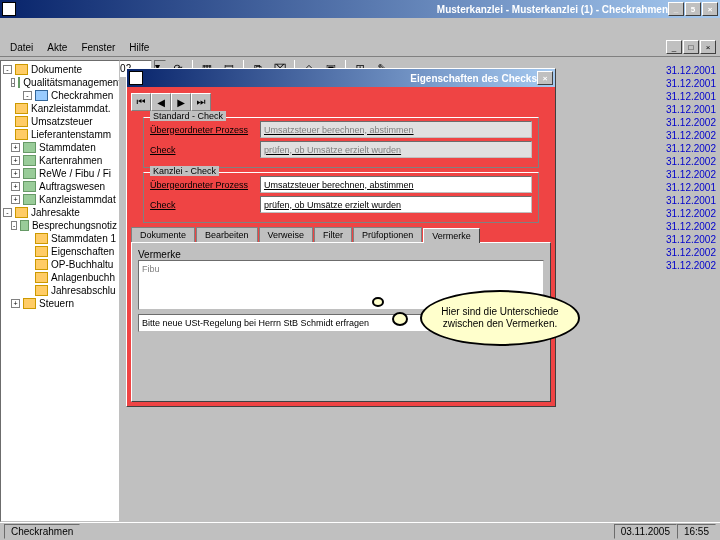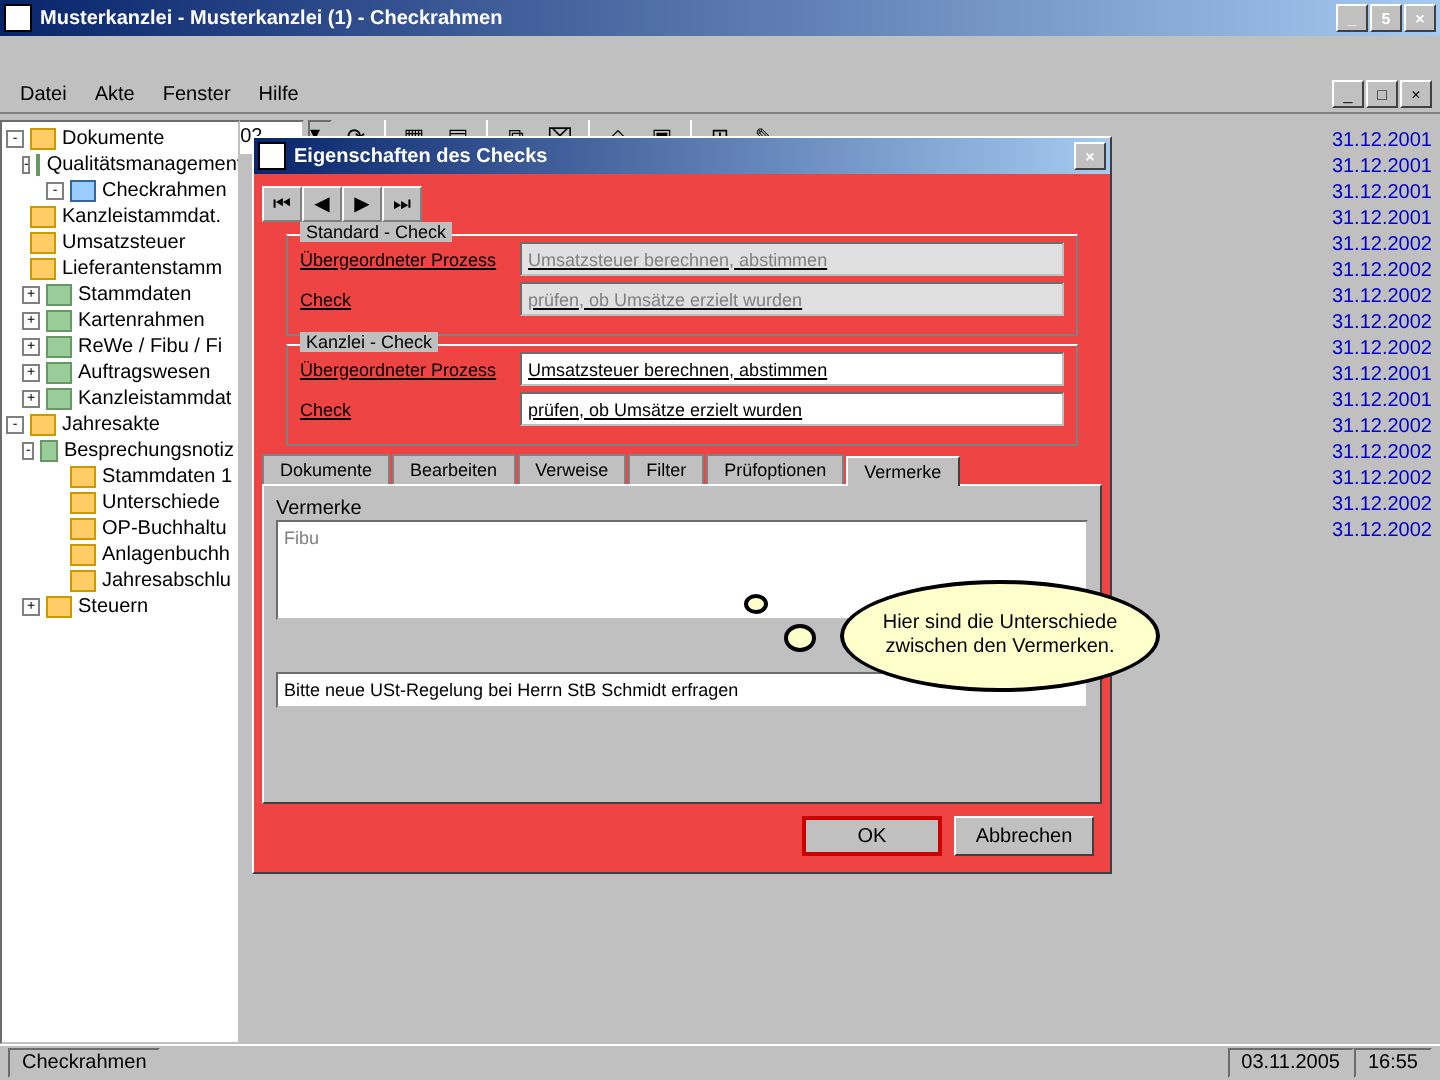--- a/index.html
+++ b/index.html
@@ -1,18 +1,18 @@
 <!DOCTYPE html>
 <html><head>
 <meta charset="utf-8">
 <style>
 * { margin: 0; padding: 0; box-sizing: border-box; font-family: Tahoma, sans-serif; font-size: 10px; }
 body { width: 720px; height: 540px; background: #c0c0c0; overflow: hidden; position: relative; }
 
-.titlebar { background: linear-gradient(to right, #08246b, #a6caf0); color: #fff; height: 18px; display: flex; align-items: center; padding: 0 2px; font-weight: bold; }
+.titlebar { background: linear-gradient(to right, #08246b, #a6caf0); color: #fff; height: 18px; display: flex; align-items: center; padding: 0 2px; font-weight: bold; text-align: right; }
 .titlebar .icon { width: 14px; height: 14px; background: #fff; margin-right: 4px; border: 1px solid #000; }
 .titlebar .txt { flex: 1; }
 .win-btns { display: flex; gap: 1px; }
 .win-btn { width: 16px; height: 14px; background: #c0c0c0; border: 1px solid #fff; border-right-color: #404040; border-bottom-color: #404040; display: flex; align-items: center; justify-content: center; font-size: 8px; cursor: pointer; }
 
 .menubar { background: #c0c0c0; height: 18px; display: flex; align-items: center; padding: 0 4px; gap: 2px; margin-top: 20px; }
 .menu-item { padding: 2px 6px; cursor: pointer; }
 
 .toolbar { background: #c0c0c0; height: 24px; display: flex; align-items: center; padding: 2px 4px; gap: 2px; border-top: 1px solid #808080; }
 .tb-btn { width: 20px; height: 20px; background: #c0c0c0; border: 1px solid #c0c0c0; display: flex; align-items: center; justify-content: center; cursor: pointer; font-size: 11px; }
@@ -45,21 +45,21 @@
 .field-label { width: 110px; font-size: 9px; }
 .field-input { flex: 1; height: 17px; border: 1px inset #c0c0c0; background: #fff; padding: 0 3px; font-size: 9px; }
 .field-input.disabled { background: #e0e0e0; color: #808080; }
 
 .tabs { display: flex; margin-top: 4px; }
 .tab { padding: 2px 8px; background: #c0c0c0; border: 1px solid #808080; border-bottom: none; margin-right: 1px; cursor: pointer; font-size: 9px; position: relative; }
 .tab.active { background: #c0c0c0; border-color: #fff #404040 #c0c0c0 #fff; z-index: 2; top: 1px; }
 .tab-panel { border: 1px solid #fff; border-right-color: #404040; border-bottom-color: #404040; padding: 6px; height: 160px; background: #c0c0c0; }
 .tab-content { font-size: 9px; }
 .vermerk-box { width: 100%; height: 50px; border: 1px inset #c0c0c0; background: #fff; padding: 3px; color: #808080; font-size: 9px; }
-.vermerk-text { width: 100%; height: 18px; border: 1px inset #c0c0c0; background: #fff; padding: 2px 3px; font-size: 9px; margin-top: 26px; }
+.vermerk-text { width: 100%; height: 18px; border: 1px inset #c0c0c0; background: #fff; padding: 2px 3px; font-size: 9px; margin-top: 4px; }
 
 .dlg-buttons { display: flex; justify-content: flex-end; gap: 6px; padding: 6px 4px 4px; }
 .dlg-btn { width: 70px; height: 20px; background: #c0c0c0; border: 1px solid #fff; border-right-color: #404040; border-bottom-color: #404040; cursor: pointer; font-size: 10px; }
 .dlg-btn.ok { border: 2px solid #c00; }
 
 .callout { position: absolute; left: 420px; top: 290px; width: 160px; height: 80px; }
 .callout-body { background: #ffffcc; border: 2px solid #000; border-radius: 50%; padding: 14px 8px; text-align: center; font-size: 10px; line-height: 1.2; position: relative; }
 .callout-body::before, .callout-body::after { content: ""; position: absolute; background: #ffffcc; border: 2px solid #000; border-radius: 50%; }
 .callout-body::before { width: 12px; height: 10px; left: -30px; top: 20px; }
 .callout-body::after { width: 8px; height: 6px; left: -50px; top: 5px; }
@@ -186,21 +186,21 @@
           <span>Besprechungsnotiz</span>
         </div>
         <div class="tree-node ind2">
           <span style="width:12px;display:inline-block"></span>
           <span class="tree-icon "></span>
           <span>Stammdaten 1</span>
         </div>
         <div class="tree-node ind2">
           <span style="width:12px;display:inline-block"></span>
           <span class="tree-icon "></span>
-          <span>Unterschiede</span>
+          <span>Eigenschaften</span>
         </div>
         <div class="tree-node ind2">
           <span style="width:12px;display:inline-block"></span>
           <span class="tree-icon "></span>
           <span>OP-Buchhaltu</span>
         </div>
         <div class="tree-node ind2">
           <span style="width:12px;display:inline-block"></span>
           <span class="tree-icon "></span>
           <span>Anlagenbuchh</span>
@@ -285,24 +285,20 @@
       <div class="tab active">Vermerke</div>
     </div>
     <div class="tab-panel">
       <div class="tab-content">
         <div>Vermerke</div>
         <div class="vermerk-box">Fibu</div>
         <input class="vermerk-text" value="Bitte neue USt-Regelung bei Herrn StB Schmidt erfragen" style="">
       </div>
     </div>
 
-    <div class="dlg-buttons">
-      <button class="dlg-btn ok">OK</button>
-      <button class="dlg-btn">Abbrechen</button>
-    </div>
   </div>
 </div>
 
 <div class="callout">
   <div class="callout-body">Hier sind die Unterschiede zwischen den Vermerken.</div>
 </div>
 
 <div class="statusbar">
   <div class="status-cell">Checkrahmen</div>
   <div class="status-spacer"></div>

